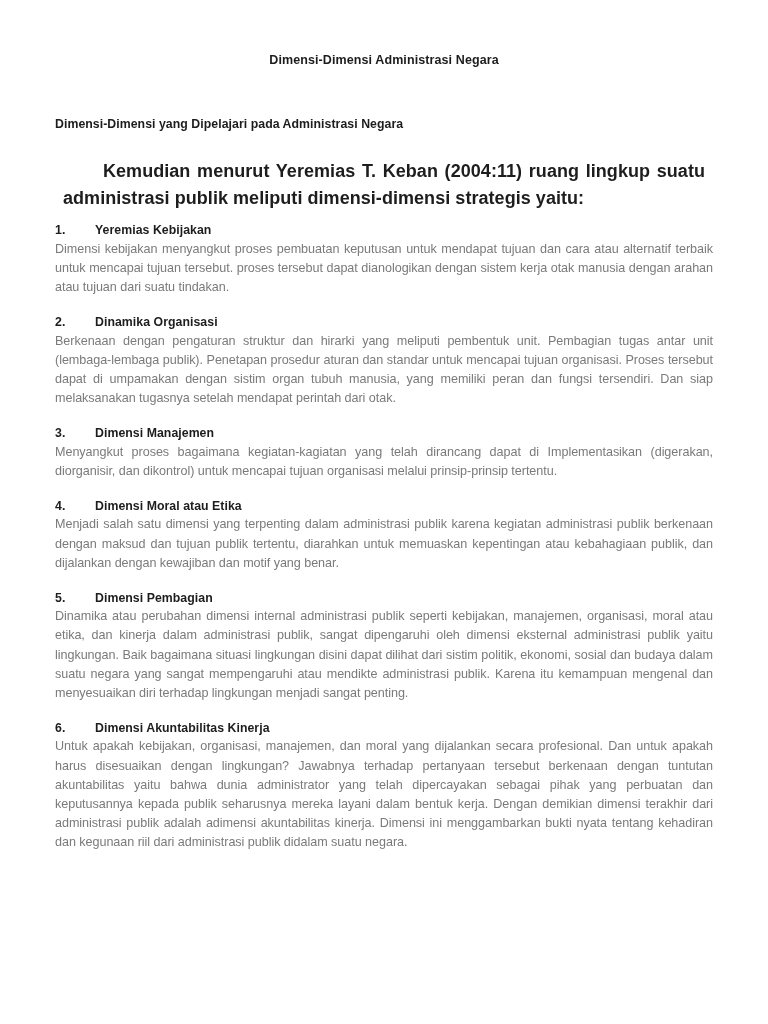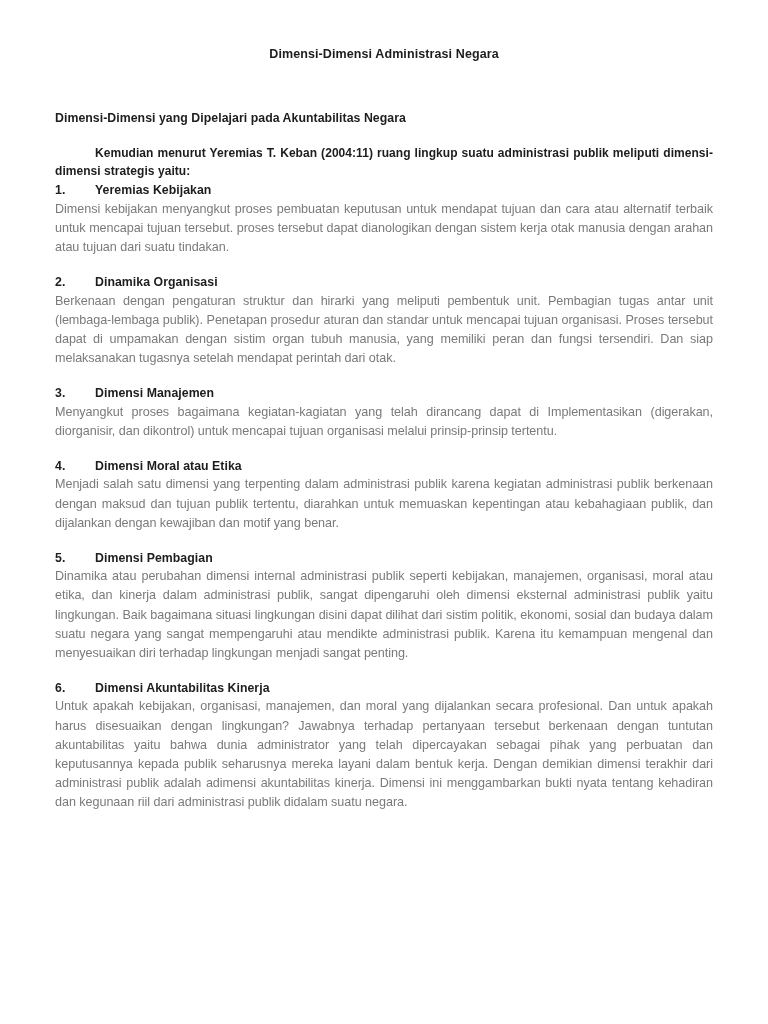--- a/index.html
+++ b/index.html
@@ -19,21 +19,21 @@
     width: 768px;
     height: 1024px;
     background: #ffffff;
     box-sizing: border-box;
     padding: 0;
     overflow: hidden;
   }
   .content {
     position: absolute;
     left: 55px;
-    top: 4px;
+    top: 10px;
     width: 658px;
   }
   .doc-title {
     text-align: center;
     font-size: 12.5px;
     font-weight: bold;
     color: #1d1d1d;
     letter-spacing: 0.1px;
     margin: 0;
     padding-top: 43px;
@@ -42,27 +42,27 @@
   .section-title {
     font-size: 12.3px;
     font-weight: bold;
     color: #1d1d1d;
     letter-spacing: 0.05px;
     margin: 0;
     padding-top: 49px;
     line-height: 1.25;
   }
   .lead {
-    font-size: 12px;
+    font-size: 18px;
     font-weight: bold;
     color: #1d1d1d;
     text-align: justify;
     text-align-last: left;
     line-height: 1.5;
-    margin: 0;
+    margin: 8px;
     padding-top: 18px;
     text-indent: 40px;
     letter-spacing: 0.05px;
   }
   .num-head {
     font-size: 12.3px;
     font-weight: bold;
     color: #1d1d1d;
     line-height: 1.5;
     margin: 0;
@@ -93,21 +93,21 @@
   }
 </style>
 </head>
 <body>
 
 <div class="page">
   <div class="content">
 
     <h1 class="doc-title">Dimensi-Dimensi Administrasi Negara</h1>
 
-    <h2 class="section-title">Dimensi-Dimensi yang Dipelajari pada Akuntabilitas Negara</h2>
+    <h2 class="section-title">Dimensi-Dimensi yang Dipelajari pada Administrasi Negara</h2>
 
     <p class="lead">Kemudian menurut Yeremias T. Keban (2004:11) ruang lingkup suatu administrasi publik meliputi dimensi-dimensi strategis yaitu:</p>
 
     <div class="num-head">
       <span class="num">1.</span>
       <span class="htext">Yeremias Kebijakan</span>
     </div>
     <p class="body-par">Dimensi kebijakan menyangkut proses pembuatan keputusan untuk mendapat tujuan dan cara atau alternatif terbaik untuk mencapai tujuan tersebut. proses tersebut dapat dianologikan dengan sistem kerja otak manusia dengan arahan atau tujuan dari suatu tindakan.</p>
 
     <div class="gap"></div>

